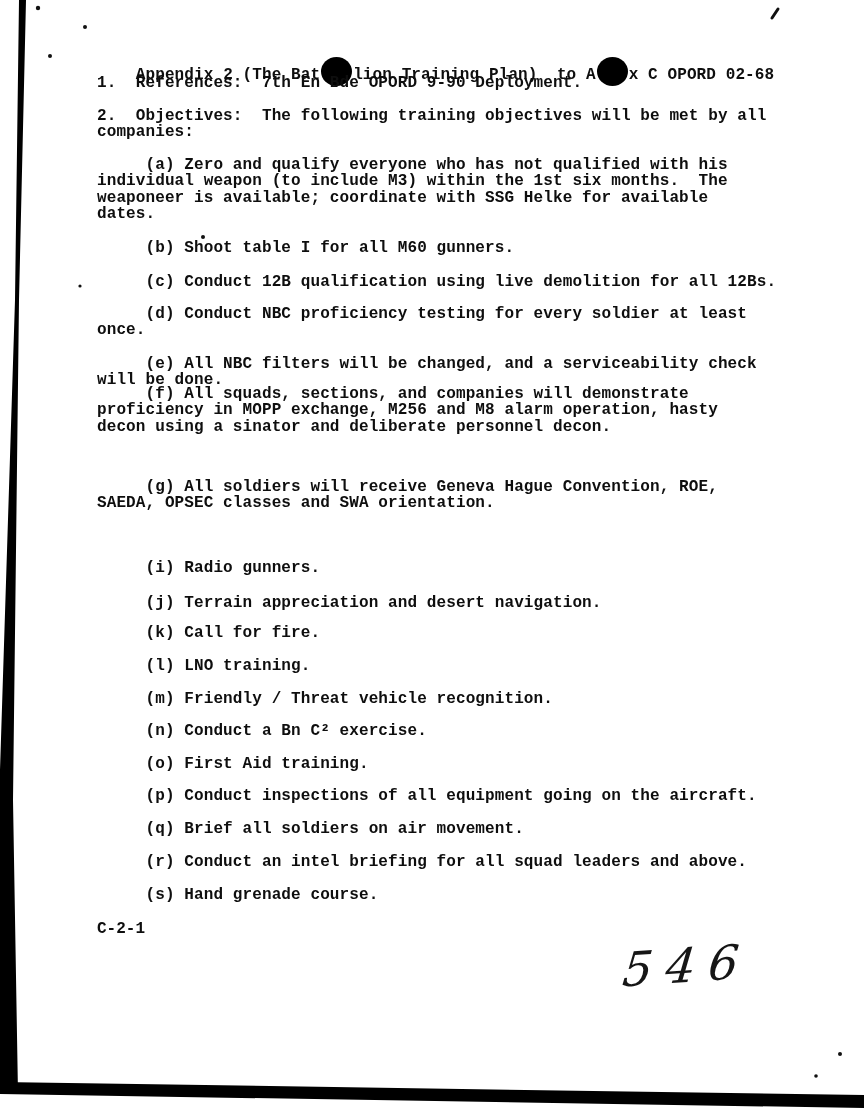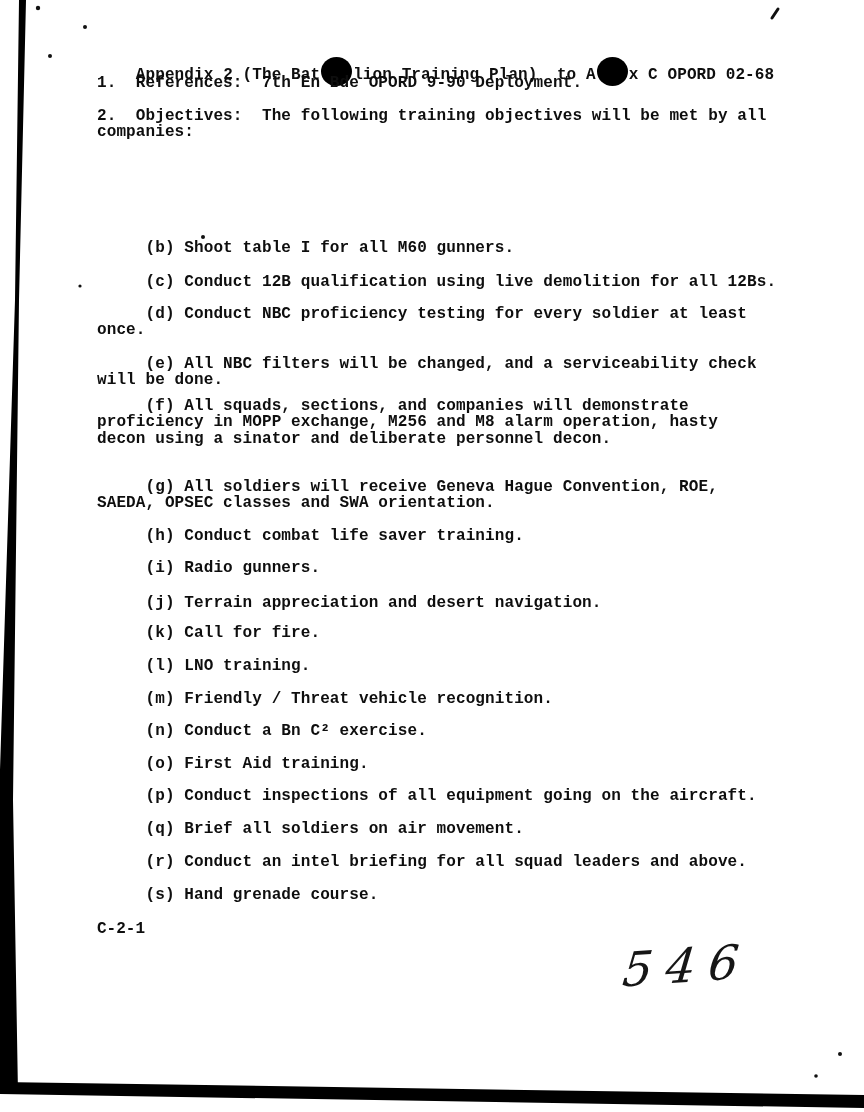--- a/index.html
+++ b/index.html
@@ -78,32 +78,35 @@
     <circle cx="816" cy="1076" r="1.8" fill="#111"></circle>
   </svg>
 
   <div class="ln title-line">
     <span>Appendix 2 (The Bat</span><span class="blob"></span><span>lion Training Plan)  to A</span><span class="blob"></span><span>x C OPORD 02-68</span>
   </div>
 
   <div class="ln" style="top:75px">1.  References:  7th En Bde OPORD 9-90 Deployment.</div>
   <div class="ln" style="top:108px">2.  Objectives:  The following training objectives will be met by all
 companies:</div>
+  <div class="ln" style="top:157px">     (a) Zero and qualify everyone who has not qualified with his
+individual weapon (to include M3) within the 1st six months.  The
+weaponeer is available; coordinate with SSG Helke for available
+dates.</div>
   <div class="ln" style="top:240px">     (b) Shoot table I for all M60 gunners.</div>
   <div class="ln" style="top:274px">     (c) Conduct 12B qualification using live demolition for all 12Bs.</div>
   <div class="ln" style="top:306px">     (d) Conduct NBC proficiency testing for every soldier at least
 once.</div>
   <div class="ln" style="top:356px">     (e) All NBC filters will be changed, and a serviceability check
 will be done.</div>
-  <div class="ln" style="top:398px">     (f) All squads, sections, and companies will demonstrate
+  <div class="ln" style="top:386px">     (f) All squads, sections, and companies will demonstrate
 proficiency in MOPP exchange, M256 and M8 alarm operation, hasty
 decon using a sinator and deliberate personnel decon.</div>
   <div class="ln" style="top:479px">     (g) All soldiers will receive Geneva Hague Convention, ROE,
 SAEDA, OPSEC classes and SWA orientation.</div>
-  <div class="ln" style="top:528px">     (h) Conduct combat life saver training.</div>
   <div class="ln" style="top:560px">     (i) Radio gunners.</div>
   <div class="ln" style="top:595px">     (j) Terrain appreciation and desert navigation.</div>
   <div class="ln" style="top:625px">     (k) Call for fire.</div>
   <div class="ln" style="top:658px">     (l) LNO training.</div>
   <div class="ln" style="top:723px">     (n) Conduct a Bn C² exercise.</div>
   <div class="ln" style="top:691px">     (m) Friendly / Threat vehicle recognition.</div>
   <div class="ln" style="top:756px">     (o) First Aid training.</div>
   <div class="ln" style="top:788px">     (p) Conduct inspections of all equipment going on the aircraft.</div>
   <div class="ln" style="top:821px">     (q) Brief all soldiers on air movement.</div>
   <div class="ln" style="top:854px">     (r) Conduct an intel briefing for all squad leaders and above.</div>

